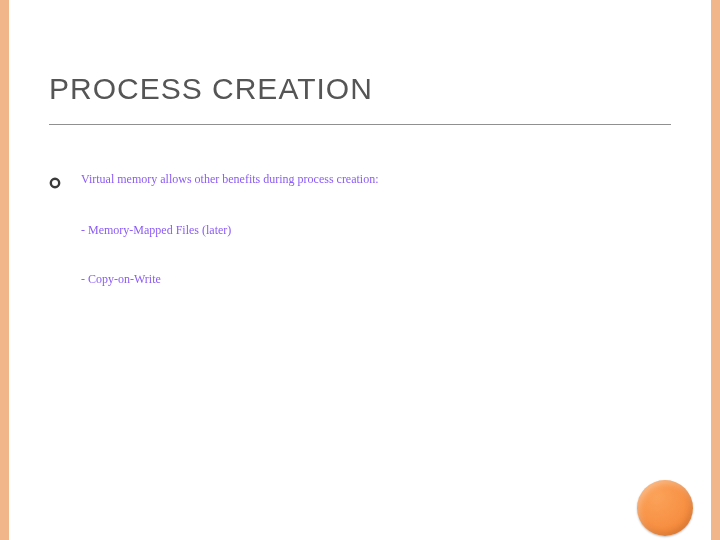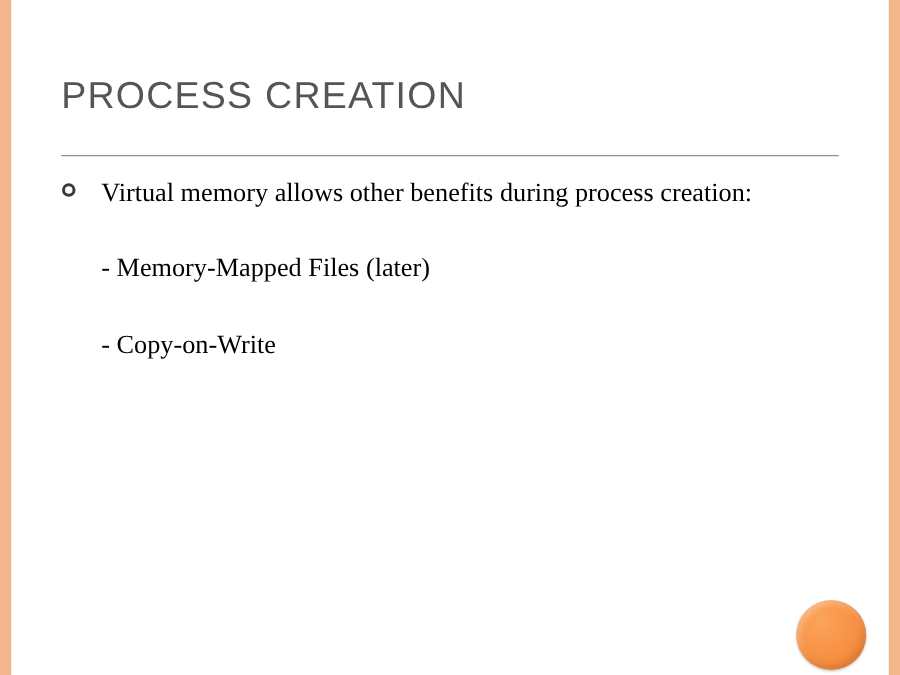--- a/index.html
+++ b/index.html
@@ -24,37 +24,37 @@
     left: 9px; right: 9px; top: 0; bottom: 0;
     padding: 0;
   }
   .title {
     font-family: Arial, Helvetica, sans-serif;
     font-size: 30px;
     letter-spacing: 1px;
     color: #555555;
     position: absolute;
     left: 40px;
-    top: 60px;
+    top: 72px;
   }
   .title-rule {
     position: absolute;
     left: 40px;
     top: 124px;
     width: 622px;
     height: 0;
     border-top: 1px solid #909090;
   }
   .content {
     position: absolute;
     left: 40px;
-    top: 141px;
+    top: 172px;
     width: 620px;
-    color: #000000;
-    font-size: 21px;
+    color: #8b5cf6;
+    font-size: 12px;
     line-height: 1.25;
   }
   .row { display: flex; align-items: flex-start; margin-bottom: 34px; }
   .row:last-child { margin-bottom: 0; }
   .bullet {
     flex: 0 0 32px;
     display: flex;
     justify-content: flex-start;
     padding-top: 5px;
   }

